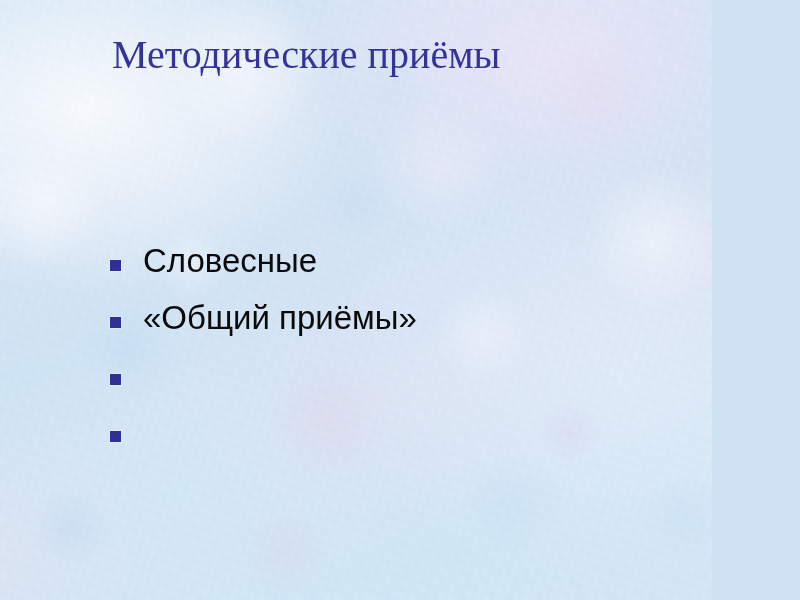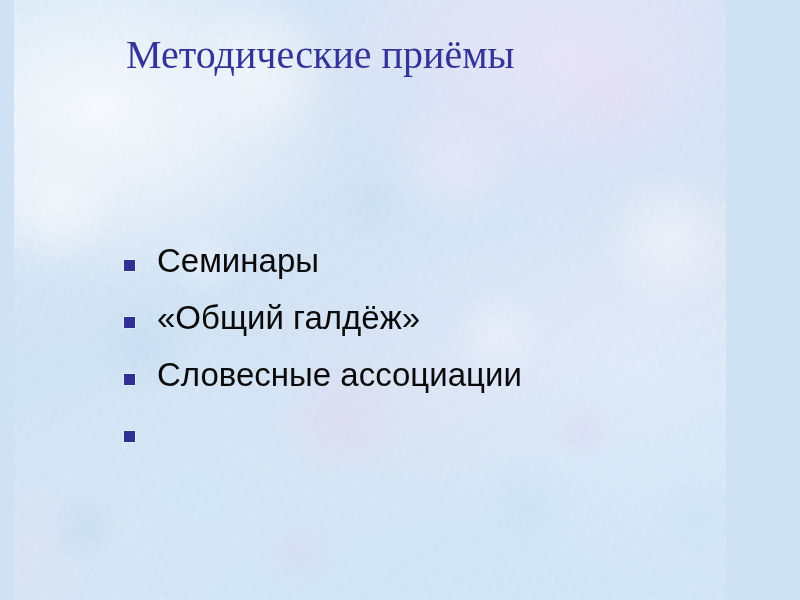--- a/index.html
+++ b/index.html
@@ -16,21 +16,20 @@
     background: #cfe2f3;
   }
 
   
   .slide {
     position: relative;
     width: 712px;
     height: 600px;
     overflow: hidden;
     background-color: #c9e0f2;
-    margin-left: 14px;
   }
 
   
   .bg-layer {
     position: absolute;
     inset: 0;
     pointer-events: none;
   }
 
   .bg-base {
@@ -154,31 +153,30 @@
   <div class="content">
 
     <div class="title-block">
       <div class="title-line">Методические приёмы</div>
     </div>
 
     <ul class="bullet-list">
 
       <li class="bullet-item">
         <span class="bullet-marker"></span>
-        <span class="bullet-text">Семинары</span>
+        <span class="bullet-text">Словесные</span>
       </li>
 
       <li class="bullet-item">
         <span class="bullet-marker"></span>
-        <span class="bullet-text">«Общий галдёж»</span>
+        <span class="bullet-text">«Общий приёмы»</span>
       </li>
 
       <li class="bullet-item">
         <span class="bullet-marker"></span>
-        <span class="bullet-text">Словесные ассоциации</span>
       </li>
 
       <li class="bullet-item">
         <span class="bullet-marker"></span>
       </li>
 
     </ul>
 
   </div>
 </div>

